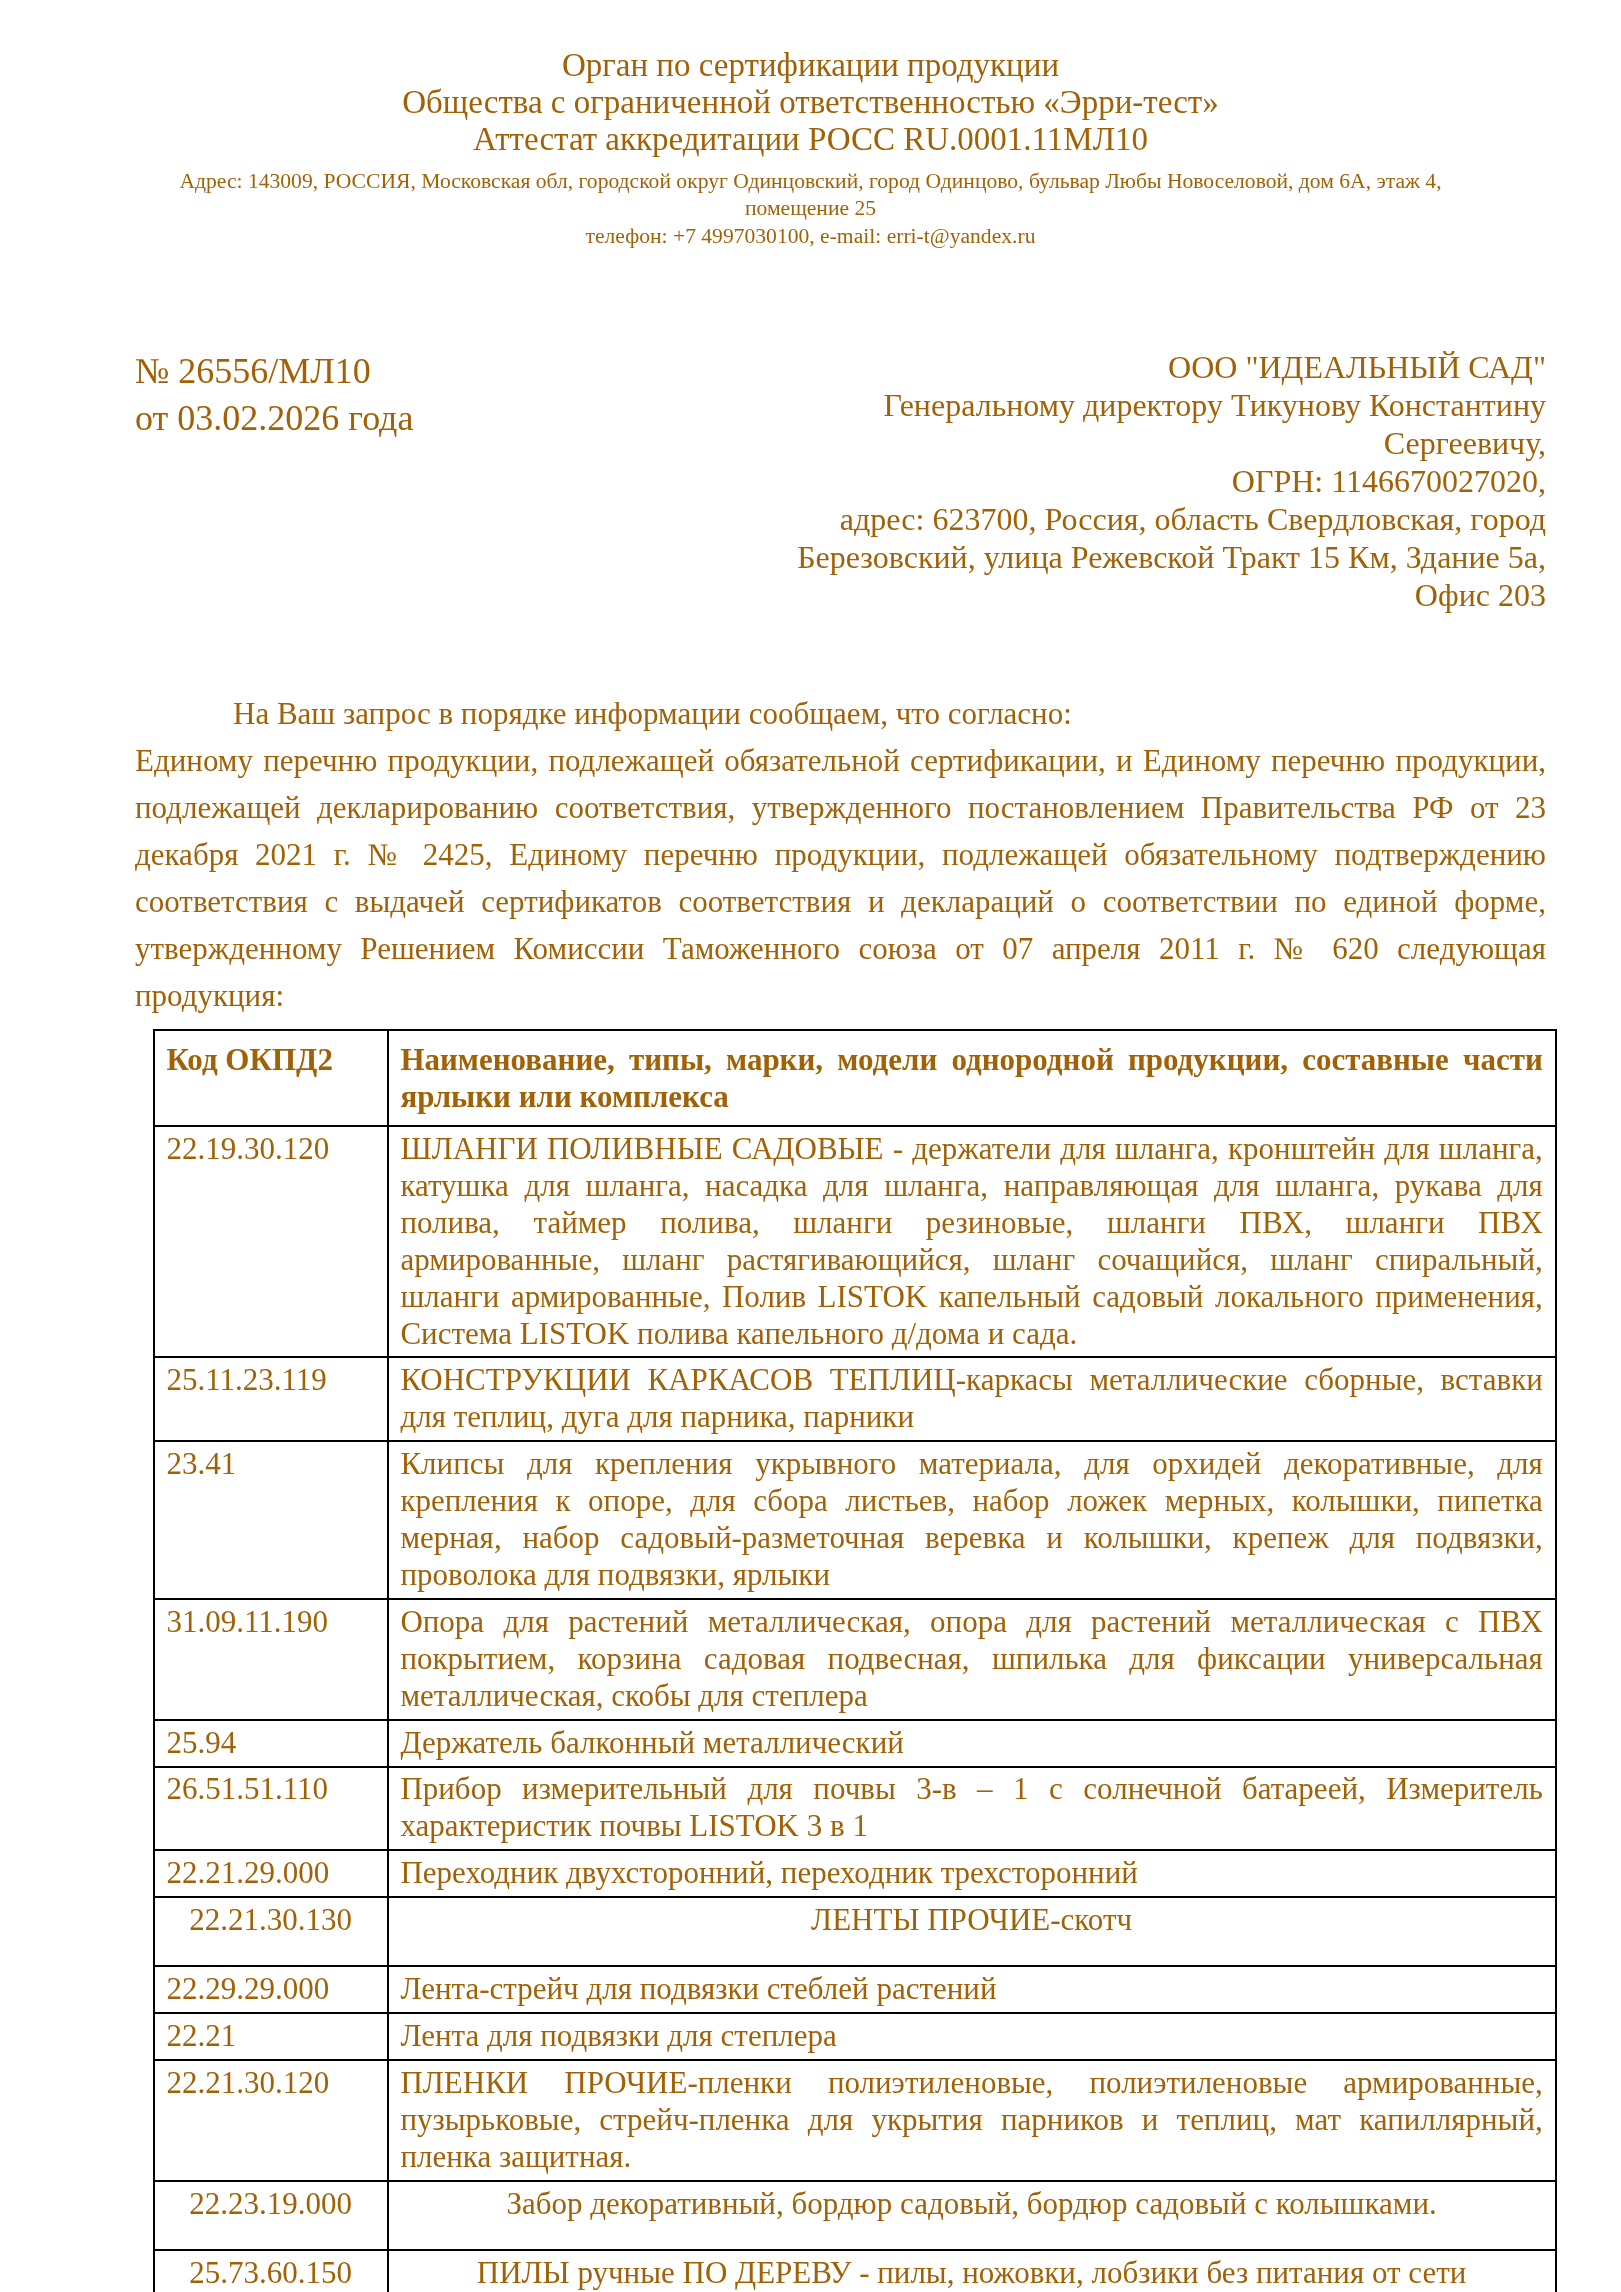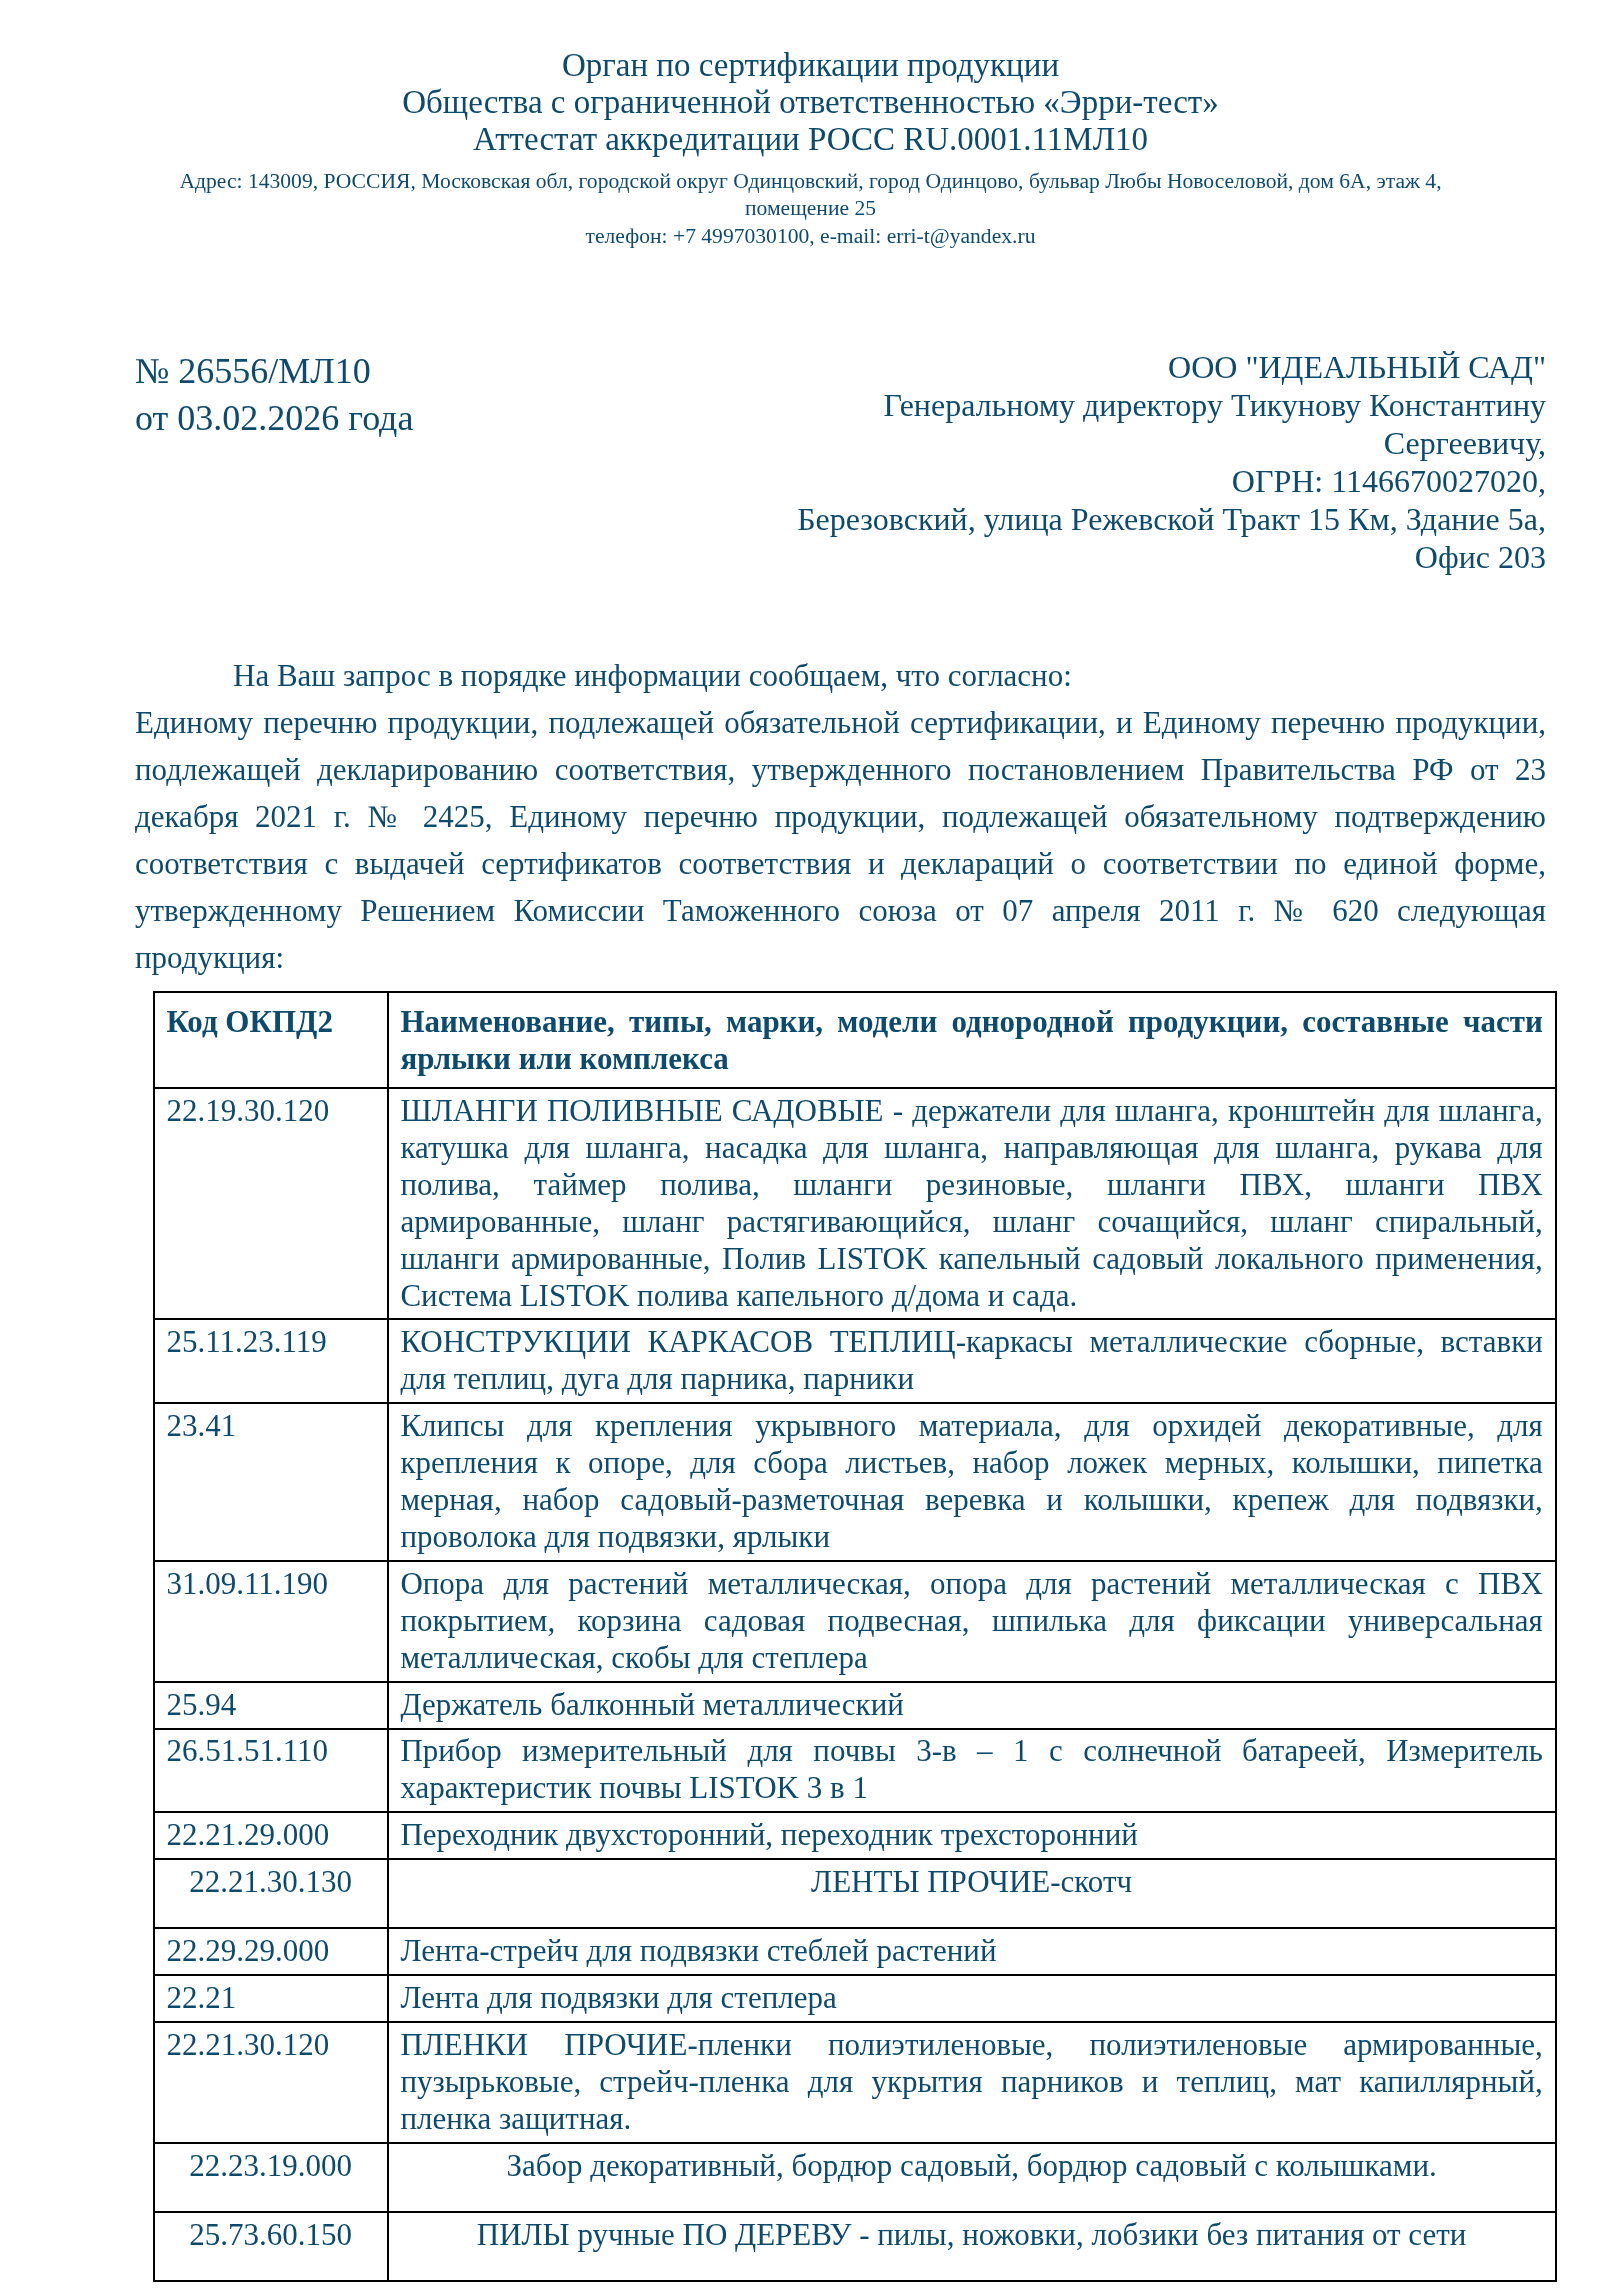--- a/index.html
+++ b/index.html
@@ -5,21 +5,21 @@
   html, body {
     margin: 0;
     padding: 0;
     background: #ffffff;
   }
   .page {
     position: relative;
     width: 1621px;
     height: 2293px;
     background: #ffffff;
-    color: #0c4a6e;
+    color: #a16207;
     font-family: "Liberation Serif", "DejaVu Serif", serif;
     box-sizing: border-box;
     padding: 47px 75px 0 135px;
     overflow: hidden;
   }
   
   .letterhead {
     margin-left: -135px;
     margin-right: -75px;
     text-align: center;
@@ -123,20 +123,21 @@
   <section class="ref-row">
     <div class="ref-left">
       <div>№ 26556/МЛ10</div>
       <div>от 03.02.2026 года</div>
     </div>
     <div class="addressee">
       <div>ООО "ИДЕАЛЬНЫЙ САД"</div>
       <div>Генеральному директору Тикунову Константину</div>
       <div>Сергеевичу,</div>
       <div>ОГРН: 1146670027020,</div>
+      <div>адрес: 623700, Россия, область Свердловская, город</div>
       <div>Березовский, улица Режевской Тракт 15 Км, Здание 5а,</div>
       <div>Офис 203</div>
     </div>
   </section>
 
   <section class="body-text">
     <p class="intro">На Ваш запрос в порядке информации сообщаем, что согласно:</p>
     <p class="main-para">Единому перечню продукции, подлежащей обязательной сертификации, и Единому перечню продукции, подлежащей декларированию соответствия, утвержденного постановлением Правительства РФ от 23 декабря 2021 г. № 2425, Единому перечню продукции, подлежащей обязательному подтверждению соответствия с выдачей сертификатов соответствия и деклараций о соответствии по единой форме, утвержденному Решением Комиссии Таможенного союза от 07 апреля 2011 г. № 620 следующая продукция:</p>
   </section>
 

